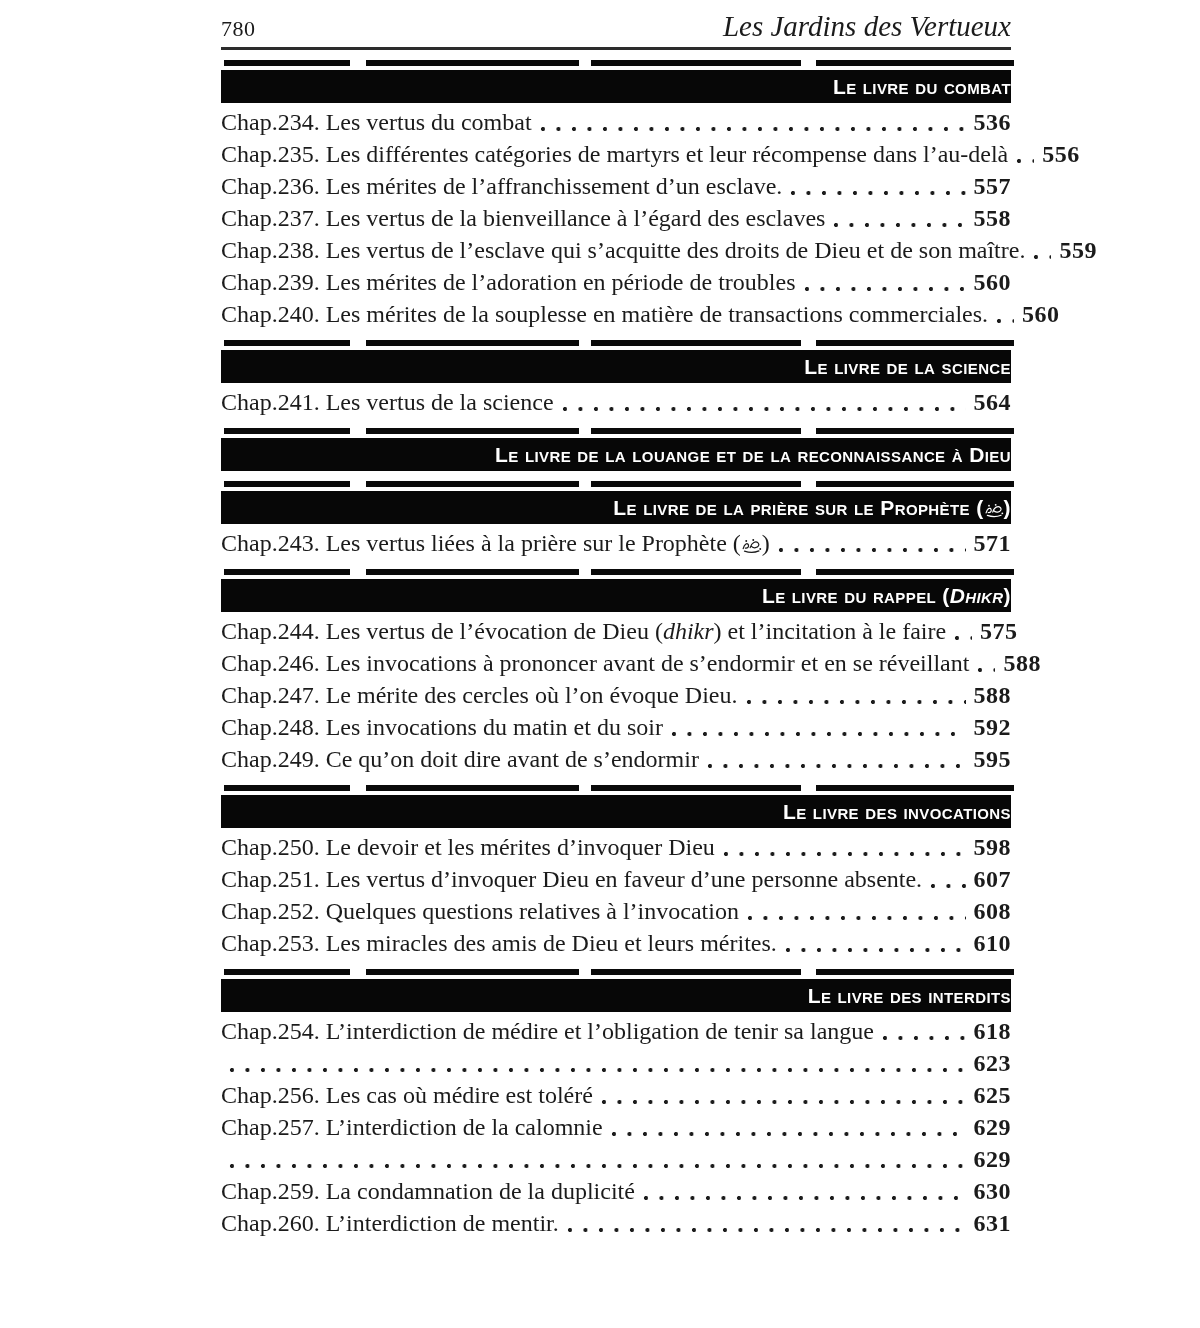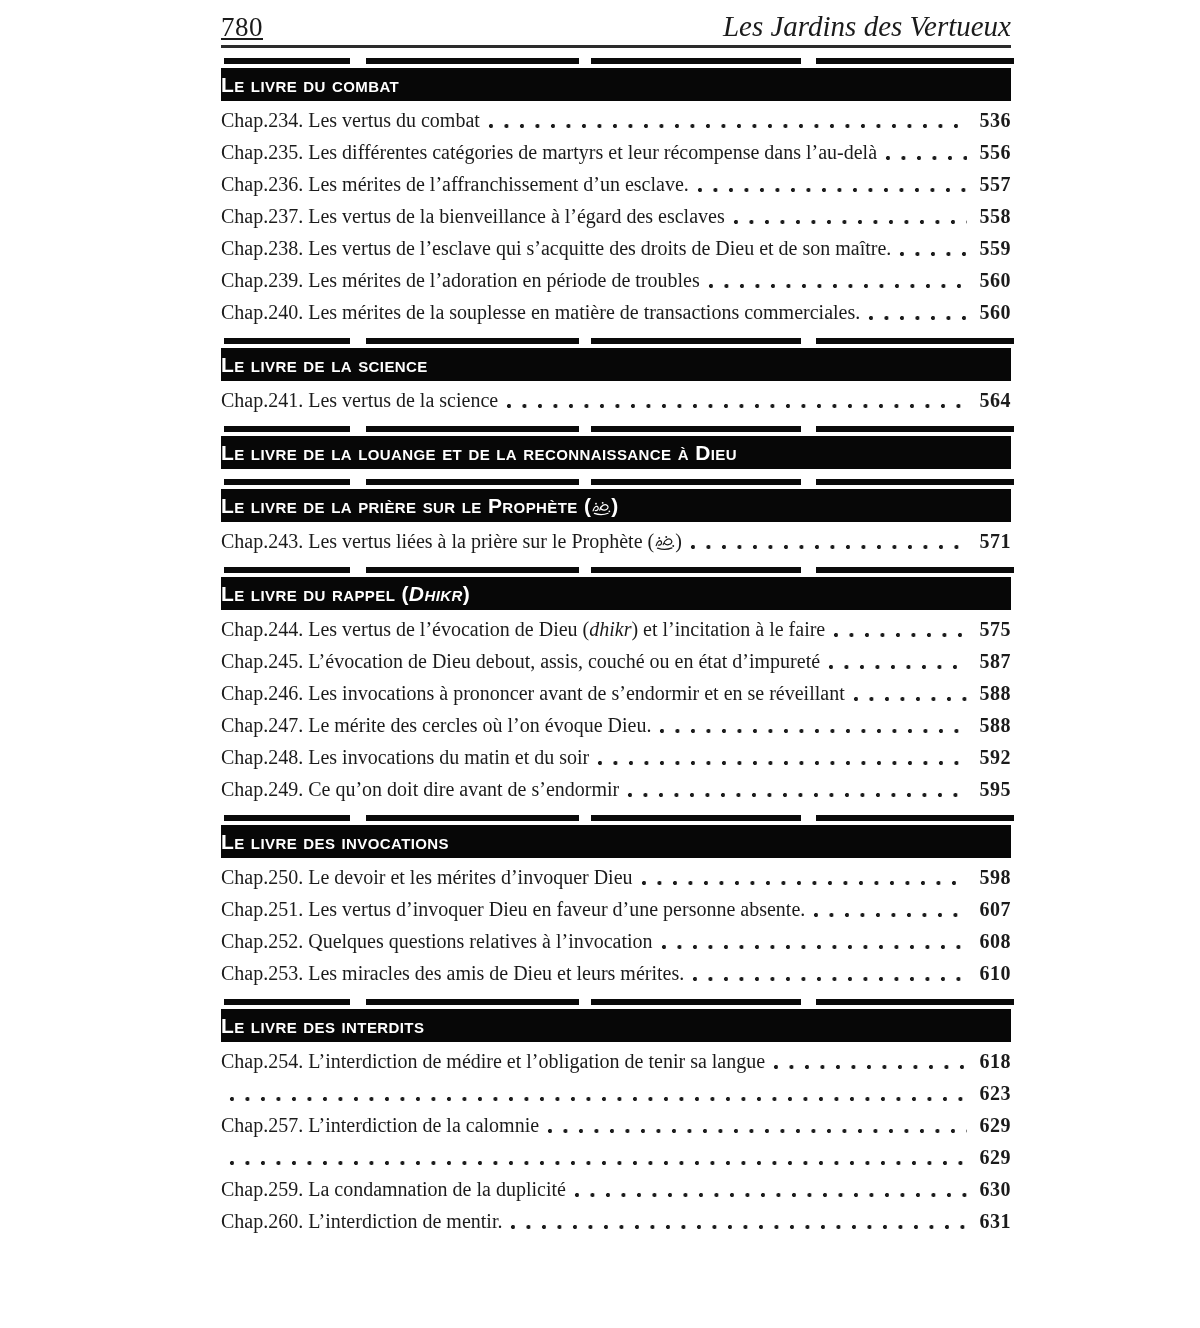--- a/index.html
+++ b/index.html
@@ -10,49 +10,49 @@
     font-family: "Liberation Serif", "DejaVu Serif", serif;
     color: #1b1b1b;
   }
   .page { width: 790px; margin-left: 221px; padding-top: 12px; }
 
   
   .header-row {
     display: flex; justify-content: space-between; align-items: baseline;
     line-height: 28px;
   }
-  .pagenum { font-size: 27px; letter-spacing: 0.5px; text-decoration: underline; }
+  .pagenum { font-size: 22px; letter-spacing: 0.5px; }
   .running-title { font-size: 29px; font-style: italic; }
   .rule { height: 3px; background: #2c2c2c; margin-top: 4px; }
 
   
   .banner-block { margin: 10px 0 3px 0; }
   .echo {
     height: 6px; margin-bottom: 4px; transform: translateX(3px);
     background: linear-gradient(90deg,
       #0a0a0a 0 16%, transparent 16% 18%,
       #0a0a0a 18% 45%, transparent 45% 46.5%,
       #0a0a0a 46.5% 73%, transparent 73% 75%,
       #0a0a0a 75% 100%);
   }
   .bar {
     height: 33px; background: #070707; color: #ffffff;
-    display: flex; align-items: center; justify-content: flex-start;
+    display: flex; align-items: center; justify-content: flex-end;
   }
   .bar .bt {
     font-family: "Liberation Sans", "DejaVu Sans", sans-serif;
     font-weight: 700; font-variant: small-caps;
     font-size: 21px; letter-spacing: 0.4px; white-space: nowrap;
   }
   .bar .bt i { font-style: italic; }
 
   
   .row {
     display: flex; align-items: baseline; line-height: 32px;
-    font-size: 20px; white-space: nowrap;
+    font-size: 24px; white-space: nowrap;
   }
   .row .t i { font-style: italic; }
   .leader {
     flex: 1; min-width: 18px; height: 6px; margin: 0 8px;
     position: relative; top: 2px; align-self: baseline;
     background-image: radial-gradient(circle at 3px 3px, #1c1c1c 1.75px, transparent 2.35px);
     background-size: 15.5px 6px; background-repeat: repeat-x;
   }
   .pg { font-weight: 700; min-width: 36px; text-align: right; letter-spacing: 0.5px; }
 
@@ -174,25 +174,20 @@
         <div class="bar">
           <span class="bt"><span>Le livre du rappel (</span><i>Dhikr</i><span>)</span></span>
         </div>
       </div>
       <div class="row">
         <span class="t"><span>Chap.244. Les vertus de l’évocation de Dieu (</span><i>dhikr</i><span>) et l’incitation à le faire</span></span>
         <span class="leader"></span>
         <span class="pg">575</span>
       </div>
       <div class="row">
-        <span class="t">Chap.245. L’évocation de Dieu debout, assis, couché ou en état d’impureté</span>
-        <span class="leader"></span>
-        <span class="pg">587</span>
-      </div>
-      <div class="row">
         <span class="t">Chap.246. Les invocations à prononcer avant de s’endormir et en se réveillant</span>
         <span class="leader"></span>
         <span class="pg">588</span>
       </div>
       <div class="row">
         <span class="t">Chap.247. Le mérite des cercles où l’on évoque Dieu.</span>
         <span class="leader"></span>
         <span class="pg">588</span>
       </div>
       <div class="row">
@@ -244,20 +239,25 @@
         </div>
       </div>
       <div class="row">
         <span class="t">Chap.254. L’interdiction de médire et l’obligation de tenir sa langue</span>
         <span class="leader"></span>
         <span class="pg">618</span>
       </div>
       <div class="row">
         <span class="leader"></span>
         <span class="pg">623</span>
+      </div>
+      <div class="row">
+        <span class="t">Chap.256. Les cas où médire est toléré</span>
+        <span class="leader"></span>
+        <span class="pg">625</span>
       </div>
       <div class="row">
         <span class="t">Chap.257. L’interdiction de la calomnie</span>
         <span class="leader"></span>
         <span class="pg">629</span>
       </div>
       <div class="row">
         <span class="leader"></span>
         <span class="pg">629</span>
       </div>

